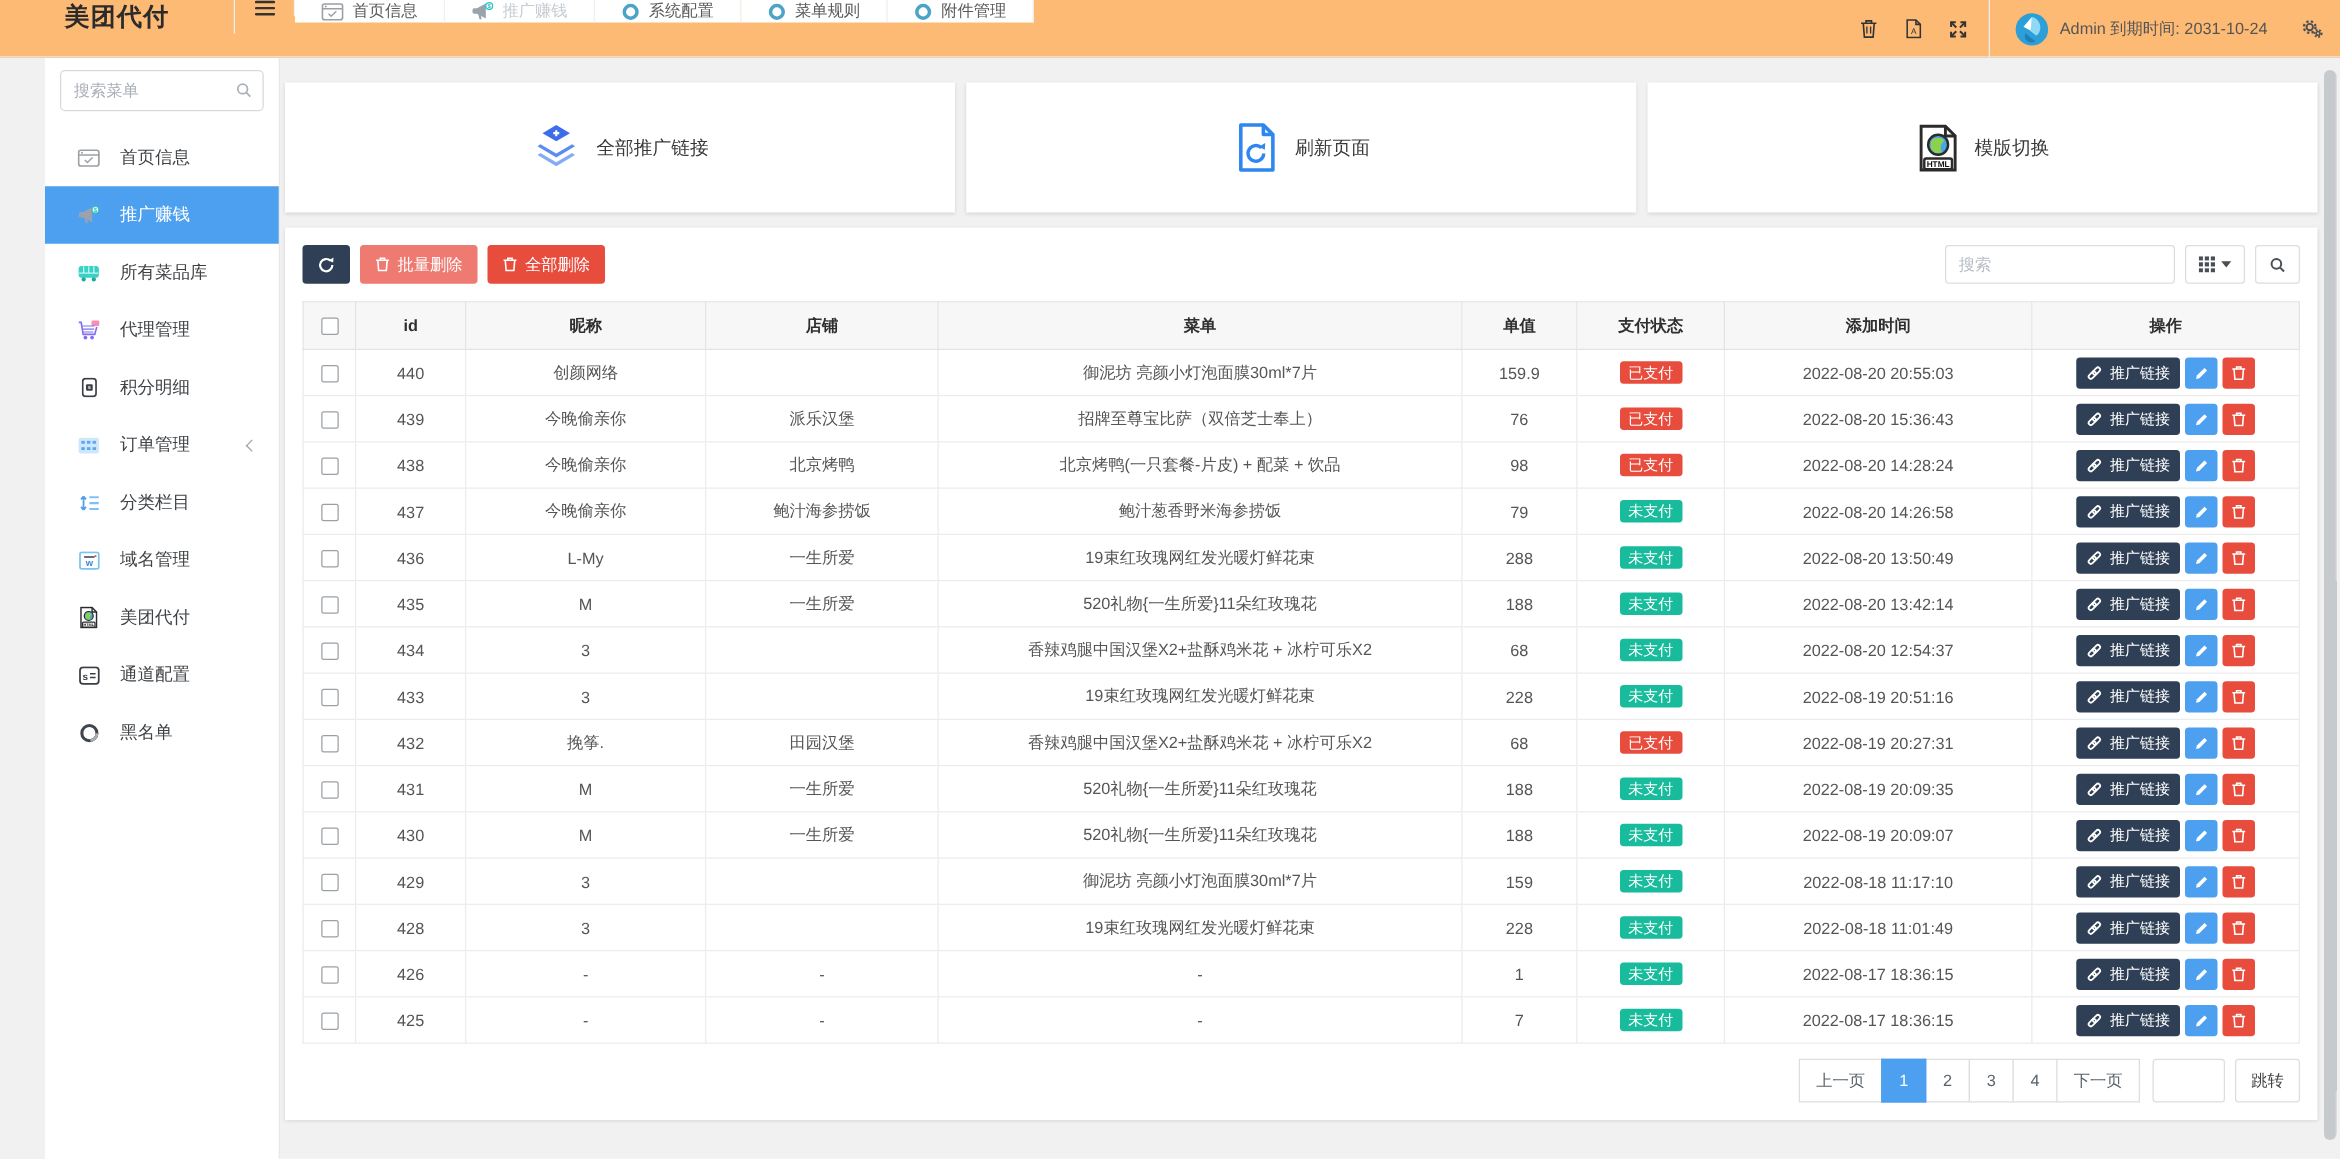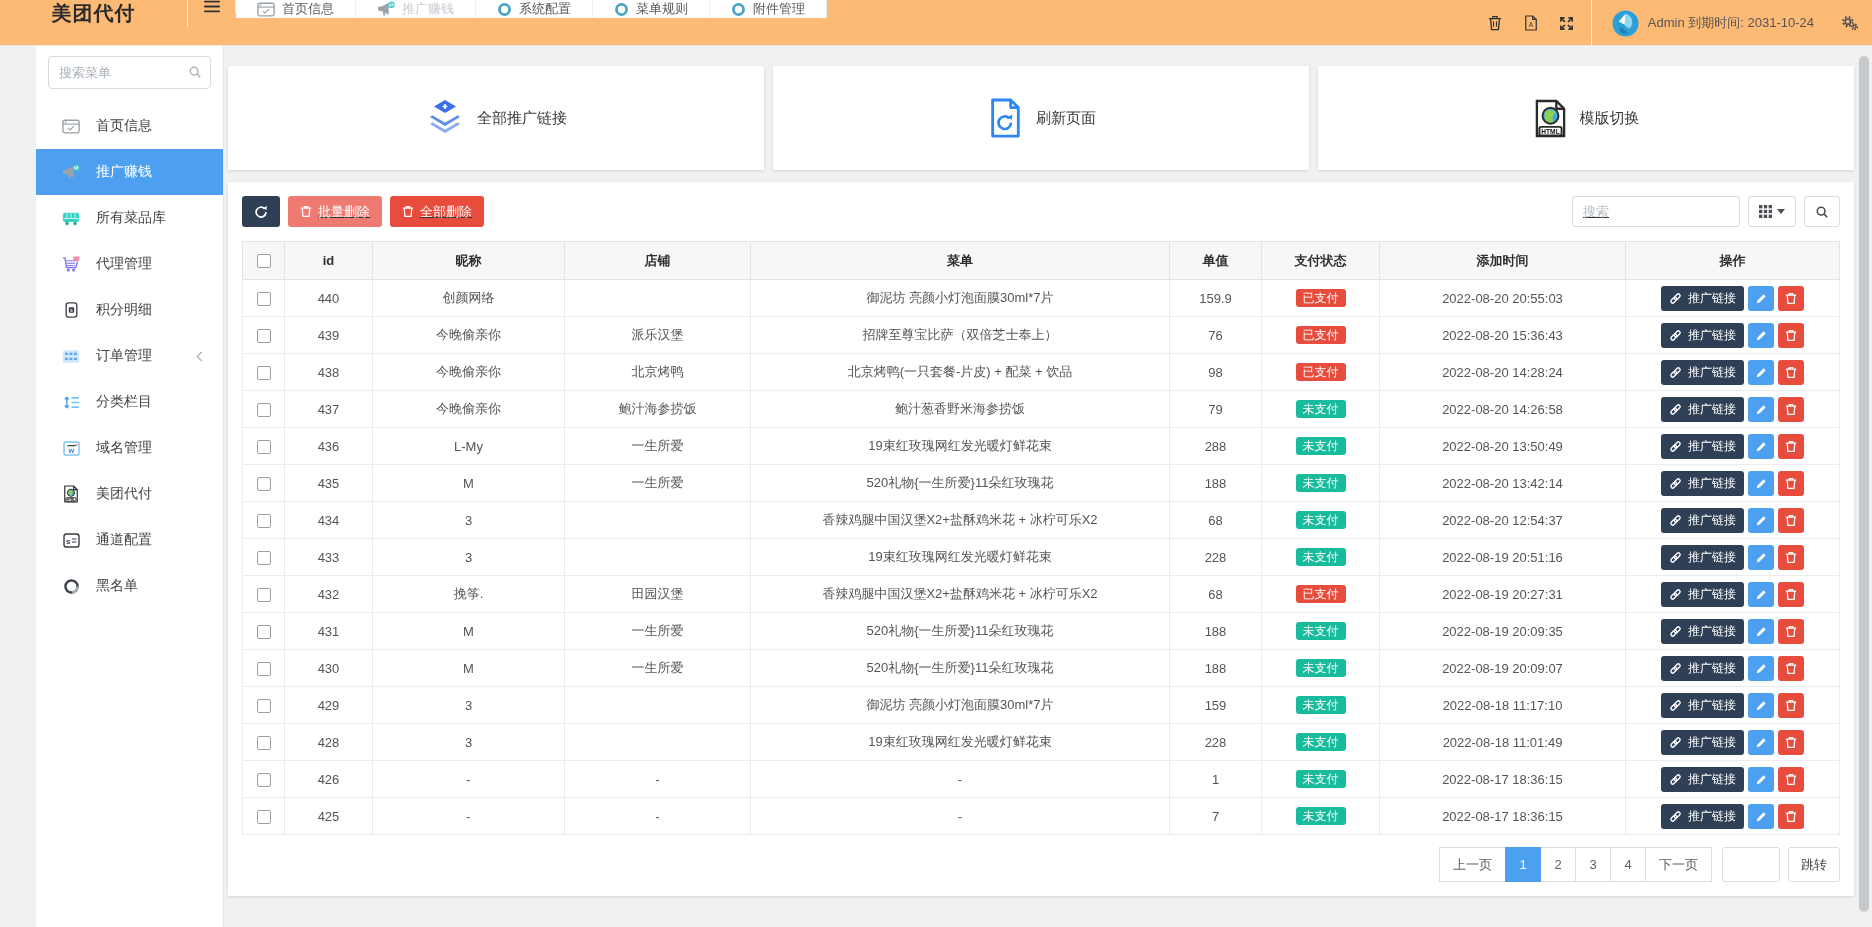--- a/index.html
+++ b/index.html
@@ -33,27 +33,27 @@
   .side-item.active { background:#4da0f0; color:#fff; }
   .chev { width:7px; height:7px; border-left:1.6px solid #9aa0a6; border-bottom:1.6px solid #9aa0a6; transform:rotate(45deg); margin-right:4px; }
 
   
   .main { position:absolute; top:46px; left:188px; right:0; bottom:0; padding:20px 18px 0 14px;margin-left:26px; }
   .cards { display:flex; gap:9px; }
   .card { flex:1; height:104px; background:#fff; box-shadow:0 1px 3px rgba(0,0,0,.12); display:flex; align-items:center; justify-content:center; gap:12px; cursor:pointer; }
   .card-label { font-size:15px; color:#3a3a3a; }
 
   .panel { background:#fff; margin-top:12px; box-shadow:0 1px 3px rgba(0,0,0,.12); padding:14px 14px 10px 14px; }
-  .toolbar { display:flex; align-items:flex-end; margin-bottom:14px;text-decoration:underline; }
+  .toolbar { display:flex; align-items:flex-end; margin-bottom:14px; }
   .btn { display:inline-flex; align-items:center; gap:6px; height:31px; padding:0 12px; border:none; border-radius:3px; font-size:13px; color:#fff; cursor:pointer; font-family:inherit; }
   .btn-refresh { background:#2f4056; width:38px; justify-content:center; padding:0; }
   .btn-batch { background:#ee7a72; margin-left:8px; }
   .btn-delall { background:#e74c3c; margin-left:8px; }
   .toolbar-right { margin-left:auto; display:flex; align-items:center; gap:8px; }
-  .tb-search { width:168px; height:31px; border:1px solid #ddd; border-radius:3px; padding:0 10px; font-size:13px; outline:none; }
+  .tb-search { width:184px; height:31px; border:1px solid #ddd; border-radius:3px; padding:0 10px; font-size:13px; outline:none; }
   .tb-search::placeholder { color:#b7bdc4; }
   .sq-btn { height:31px; border:1px solid #ddd; background:#fff; border-radius:3px; display:inline-flex; align-items:center; justify-content:center; gap:5px; padding:0 10px; cursor:pointer; }
   .caret { width:0; height:0; border-left:4px solid transparent; border-right:4px solid transparent; border-top:5px solid #4a4f55; }
 
   table { width:100%; border-collapse:collapse; table-layout:fixed; }
   th,td { border:1px solid #ececec; text-align:center; font-size:13px; padding:0 6px; overflow:hidden; white-space:nowrap; }
   thead th { background:#f7f7f7; height:38px; color:#2f2f2f; font-weight:bold; border-color:#e3e3e3; }
   tbody td { height:37px; color:#555; }
   .cb { display:inline-block; width:14px; height:14px; border:1px solid #9aa0a6; border-radius:2px; background:#fff; vertical-align:middle; cursor:pointer; }
   .badge { display:inline-block; padding:3px 7px; border-radius:3px; color:#fff; font-size:12px; line-height:1; }

